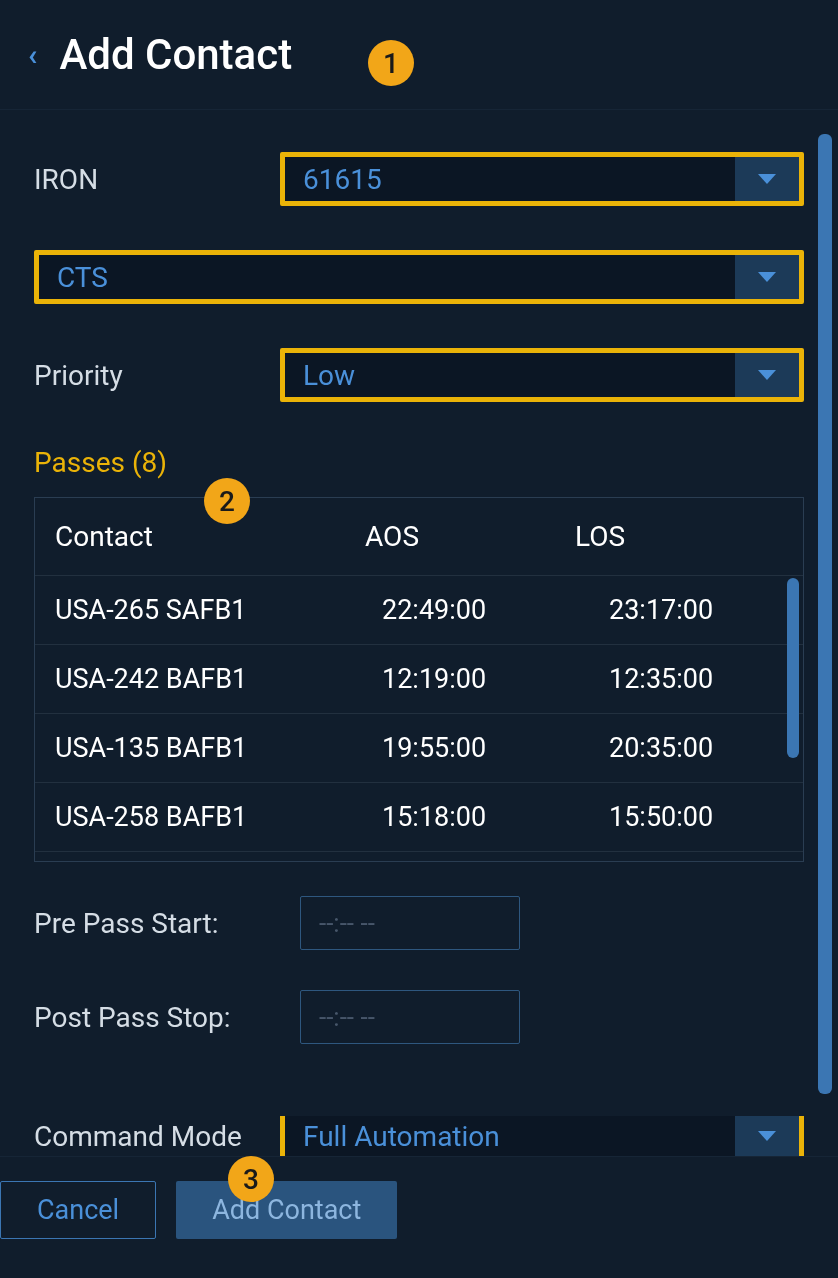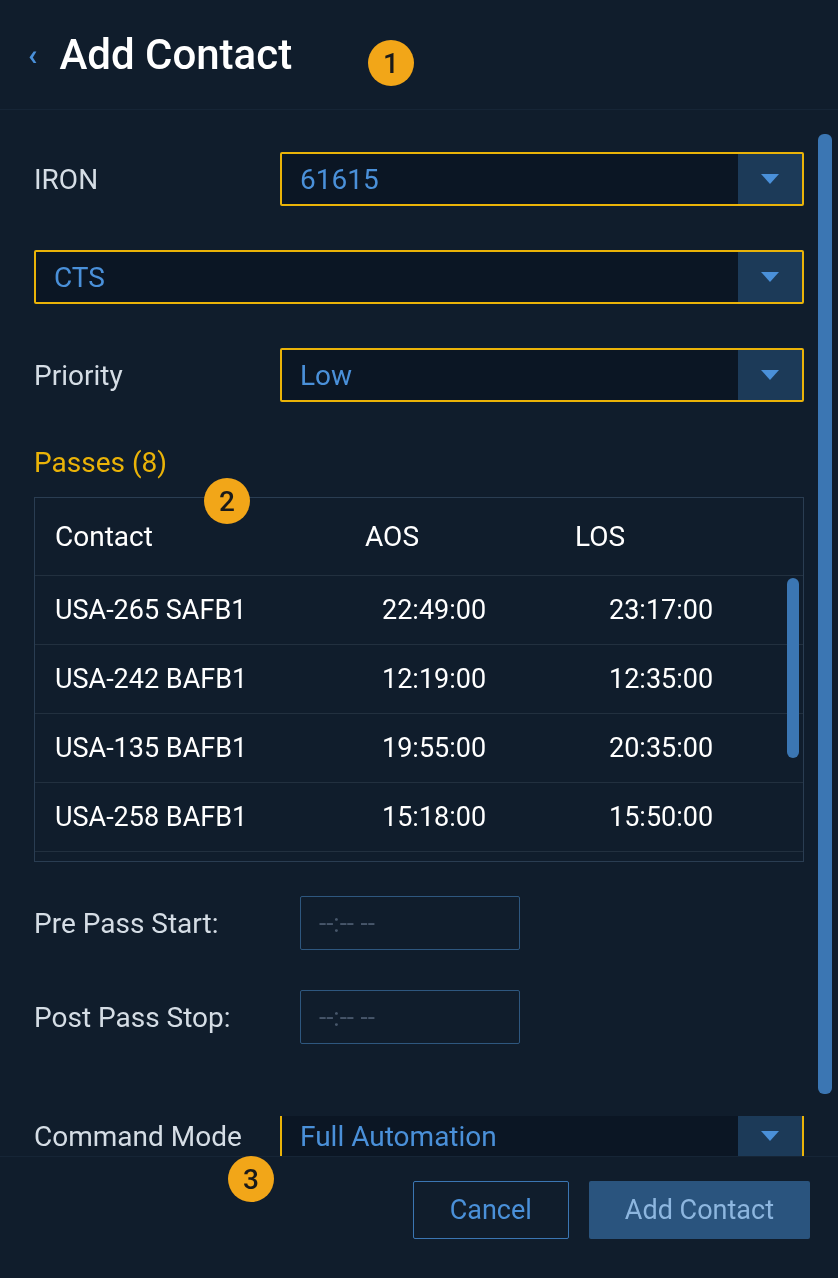--- a/index.html
+++ b/index.html
@@ -63,21 +63,21 @@
   }
   .form-label {
     width: 246px;
     font-size: 28px;
     color: #d5dde5;
   }
   .select {
     flex: 1;
     height: 54px;
     background: #0b1624;
-    border: 2px solid #eab308;
+    border: 5px solid #eab308;
     display: flex; align-items: center;
     padding: 0 18px;
     color: #4a90d9;
     font-size: 28px;
     border-radius: 2px;
     cursor: pointer;
     position: relative;
   }
   .select .caret {
     position: absolute; right: 0; top: 0;
@@ -147,21 +147,21 @@
     bottom: 0; left: 34px; right: 34px;
     height: 40px;
     overflow: hidden;
   }
   .cmd-row .form-label { width: 246px; white-space: nowrap; }
   .cmd-row .select { height: 54px; overflow: hidden; }
   
   .footer {
     height: 122px;
     border-top: 1px solid #162536;
-    display: flex; align-items: center; justify-content: flex-end;
+    display: flex; align-items: center; justify-content: flex-start;
     gap: 20px;
     padding: 0 28px 16px 0;
     background: #101d2c;
   }
   .btn {
     height: 58px;
     padding: 0 36px;
     font-size: 27px;
     border-radius: 2px;
     display: flex; align-items: center; justify-content: center;

